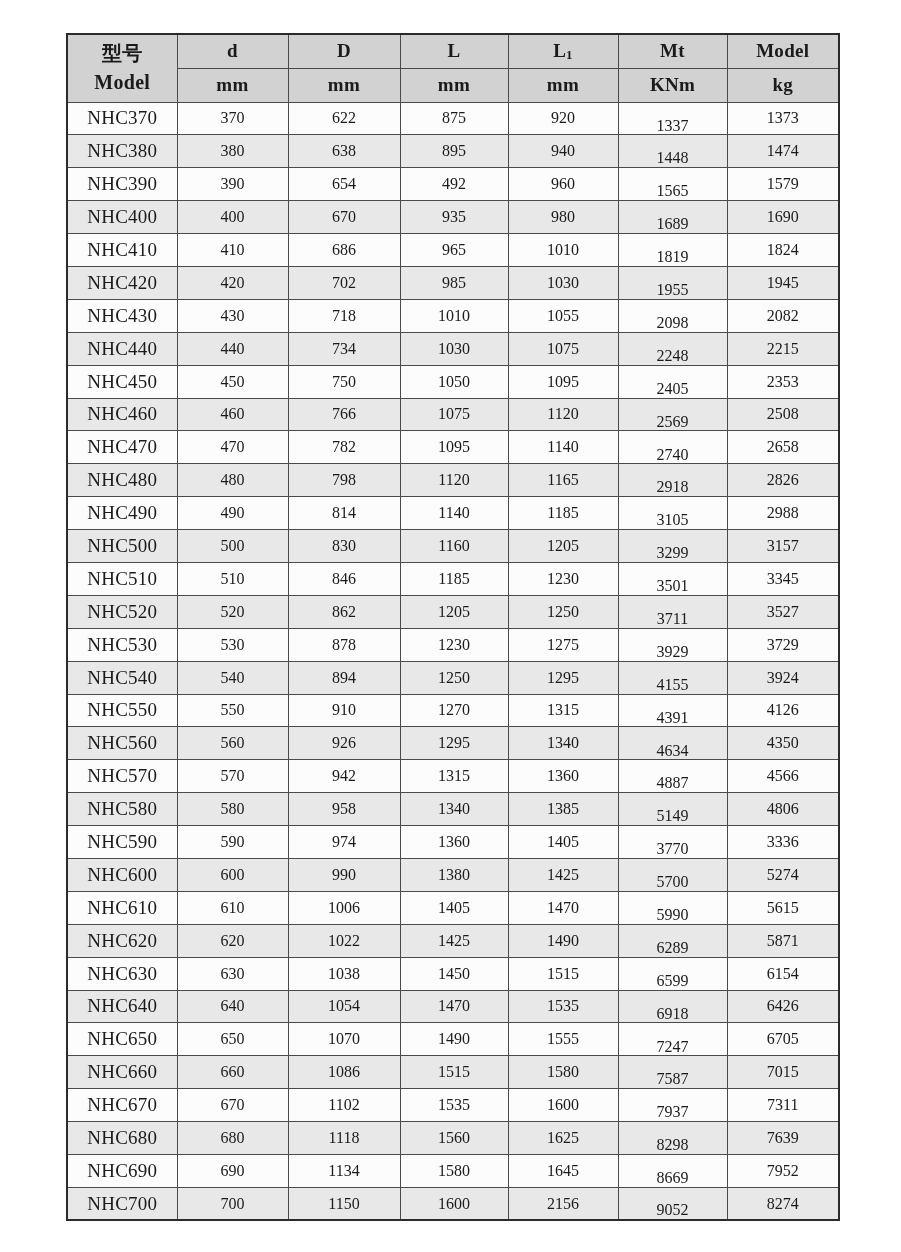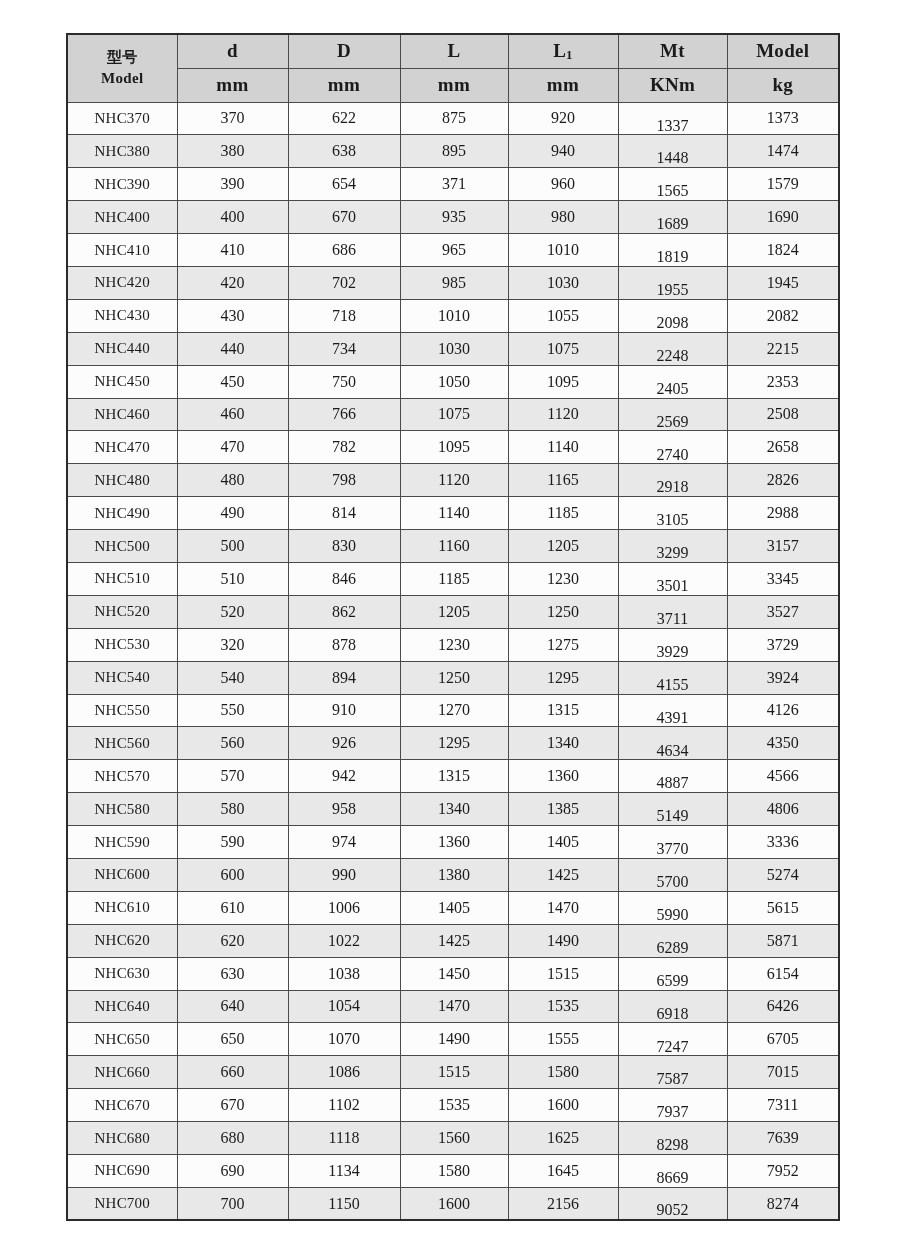--- a/index.html
+++ b/index.html
@@ -45,28 +45,28 @@
     font-weight: bold;
     height: 34px;
     letter-spacing: 0.3px;
   }
   thead th sub {
     font-size: 0.68em;
     vertical-align: baseline;
     position: relative;
     top: 0.12em;
   }
-  th.model-header div { line-height: 1.45; font-size: 15px; }
+  th.model-header div { line-height: 1.45; font-size: 20px; }
   tbody td {
     height: 32.9px;
     font-size: 16px;
     background: var(--row-odd-bg);
   }
   tbody tr:nth-child(even) td { background: var(--row-even-bg); }
-  tbody td.model { font-size: 15px; letter-spacing: 0.2px; }
+  tbody td.model { font-size: 19px; letter-spacing: 0.2px; }
   tbody td.mt {
     vertical-align: bottom;
     padding-bottom: 0;
     line-height: 1.05;
   }
 </style>
 </head>
 <body>
 
 <div class="table-wrap">
@@ -118,21 +118,21 @@
           <td>638</td>
           <td>895</td>
           <td>940</td>
           <td class="mt">1448</td>
           <td>1474</td>
         </tr>
         <tr>
           <td class="model">NHC390</td>
           <td>390</td>
           <td>654</td>
-          <td>371</td>
+          <td>492</td>
           <td>960</td>
           <td class="mt">1565</td>
           <td>1579</td>
         </tr>
         <tr>
           <td class="model">NHC400</td>
           <td>400</td>
           <td>670</td>
           <td>935</td>
           <td>980</td>
@@ -242,21 +242,21 @@
           <td class="model">NHC520</td>
           <td>520</td>
           <td>862</td>
           <td>1205</td>
           <td>1250</td>
           <td class="mt">3711</td>
           <td>3527</td>
         </tr>
         <tr>
           <td class="model">NHC530</td>
-          <td>320</td>
+          <td>530</td>
           <td>878</td>
           <td>1230</td>
           <td>1275</td>
           <td class="mt">3929</td>
           <td>3729</td>
         </tr>
         <tr>
           <td class="model">NHC540</td>
           <td>540</td>
           <td>894</td>

